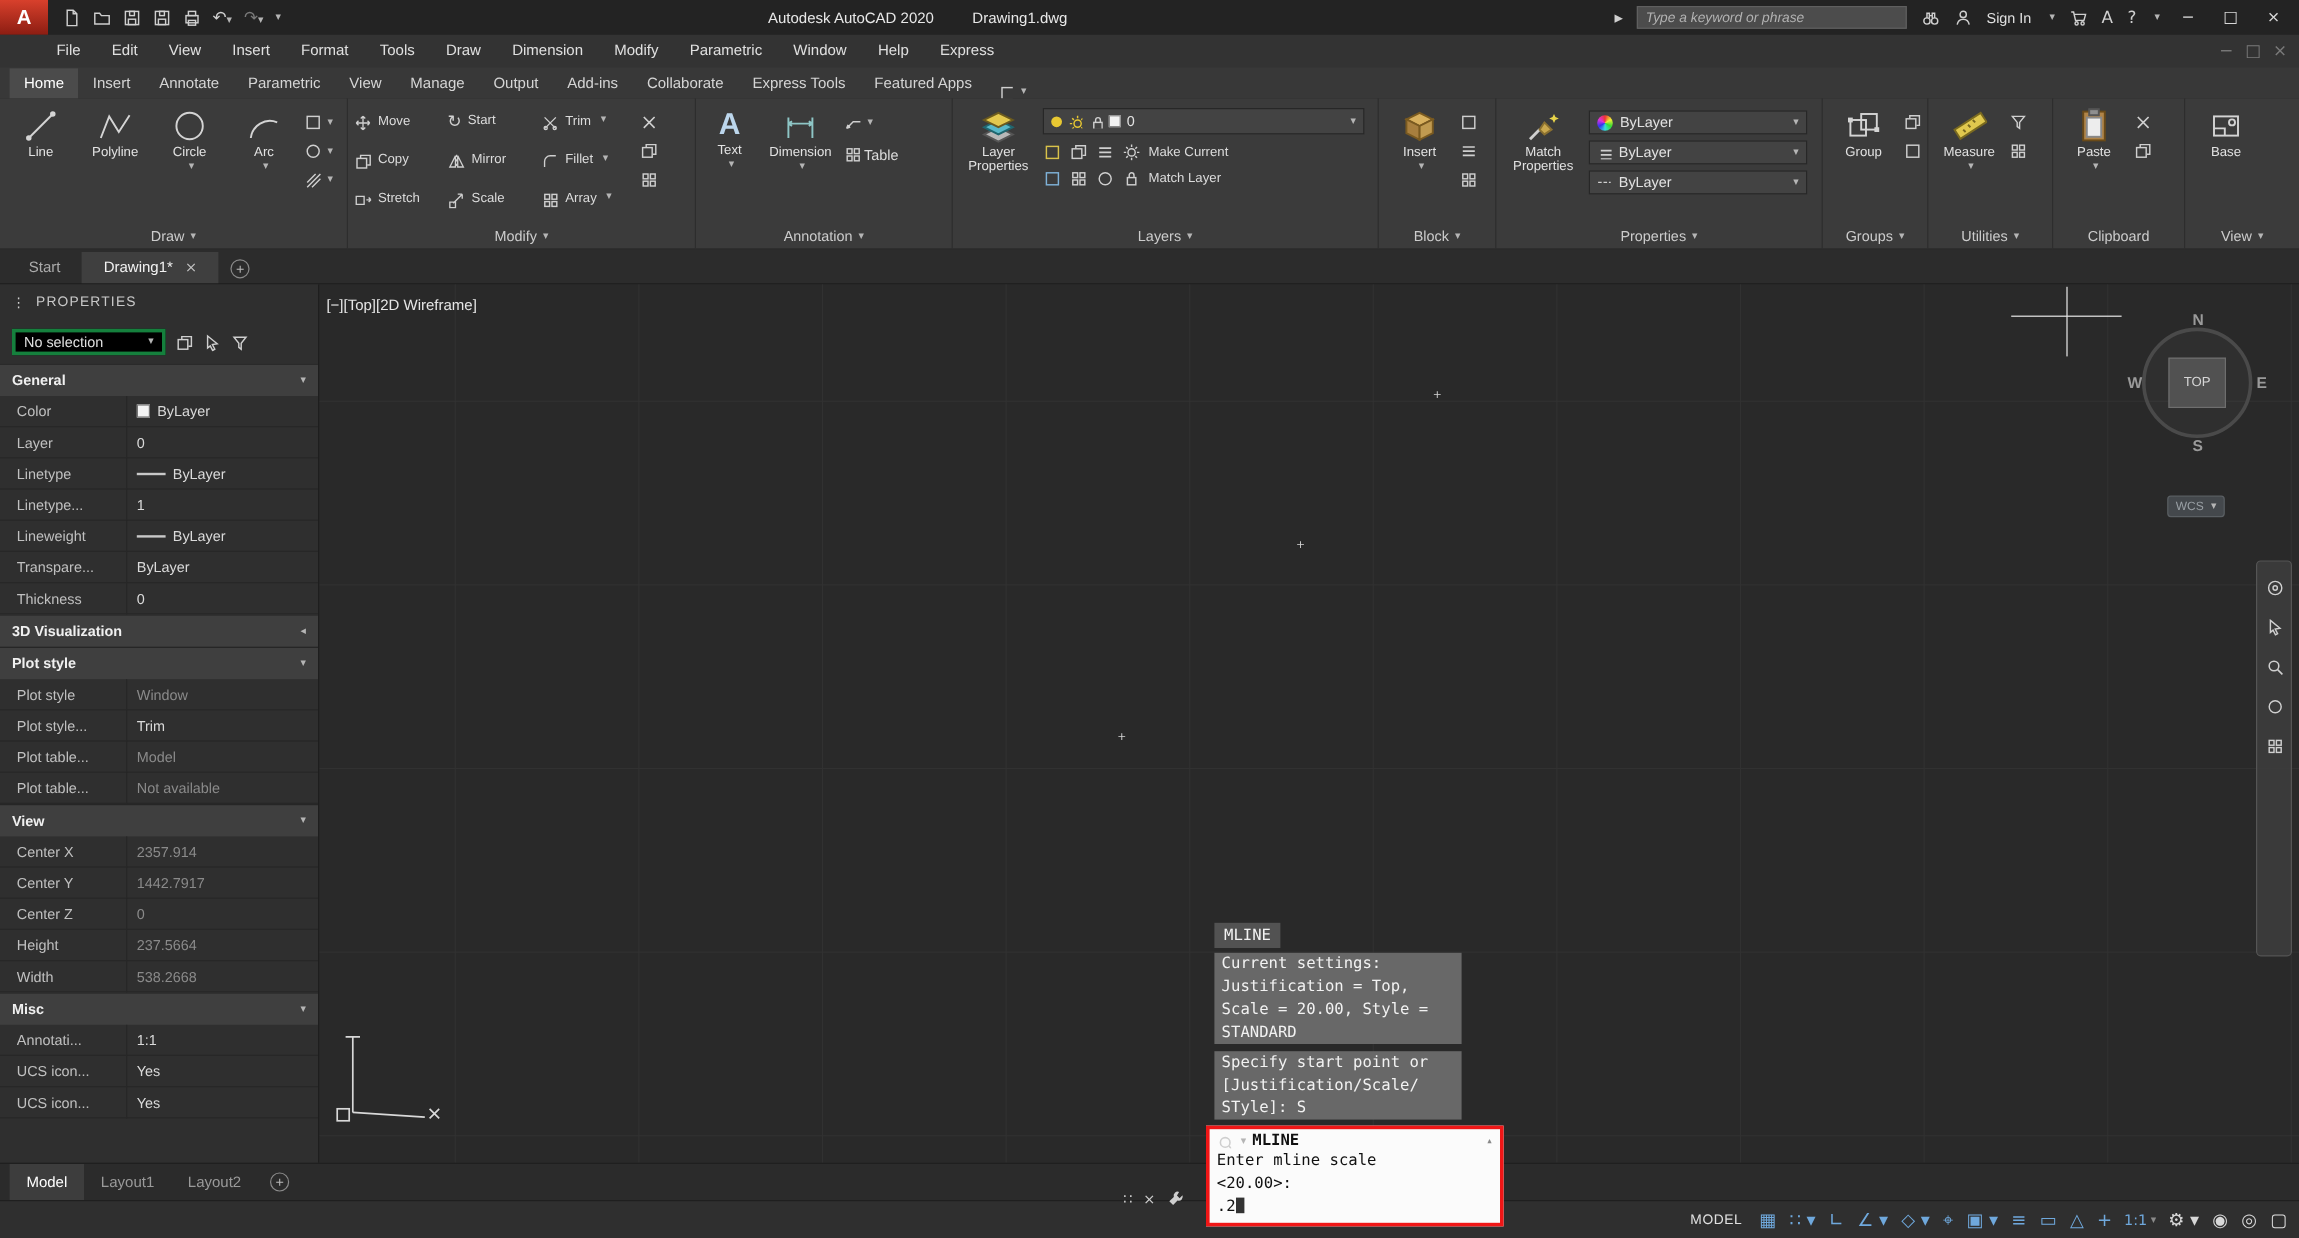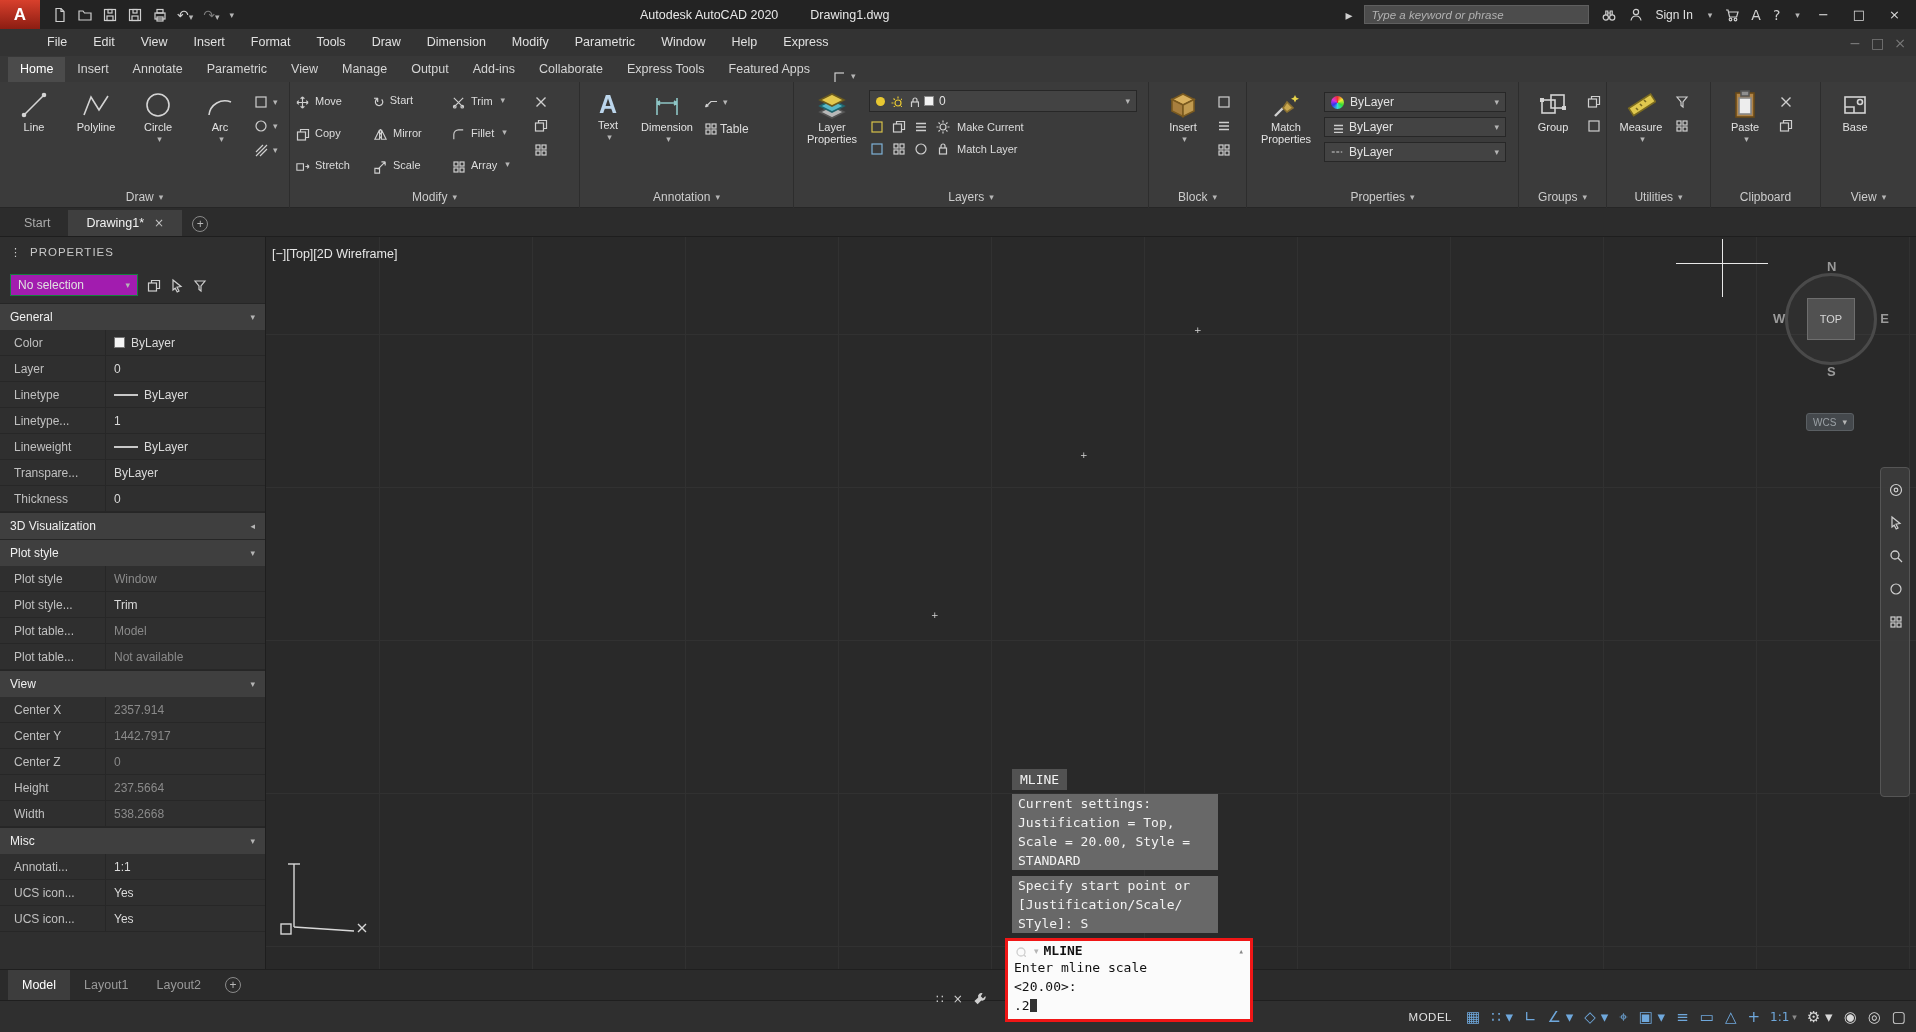--- a/index.html
+++ b/index.html
@@ -58,23 +58,23 @@
 
 #filetabs{position:absolute;left:0;top:208px;width:1916px;height:29px;background:#2c2c2c;border-bottom:1px solid #1e1e1e;display:flex;align-items:flex-end;padding-left:6px}
 .ftab{padding:0 18px;line-height:26px;font-size:12.5px;color:#ababab}
 .ftab.active{background:#3f3f3f;color:#f2f2f2;display:flex;align-items:center;gap:10px}
 .ftab .x{color:#c2c2c2;font-family:"DejaVu Sans",sans-serif;font-size:12px}
 .ftab-add{margin-left:10px;margin-bottom:4px;width:16px;height:16px;border-radius:50%;border:1px solid #8a8a8a;color:#b8b8b8;font-size:12px;display:flex;align-items:center;justify-content:center}
 
 #palette{position:absolute;left:0;top:237px;width:266px;height:732px;background:#2f2f2f;border-right:1px solid #1e1e1e;z-index:5;overflow:hidden}
 #pal-hdr{height:30px;display:flex;align-items:center;gap:8px;padding:0 10px;color:#c8c8c8;font-size:11.5px;letter-spacing:1px}
 #pal-sel{height:36px;display:flex;align-items:center;gap:8px;padding:0 10px}
-#pal-combo{width:128px;height:22px;background:#a21caf;border:1px solid #15803d;display:flex;align-items:center;font-size:12px;color:#e0e0e0;padding:0 7px}
+#pal-combo{width:128px;height:22px;background:#000000;border:3px solid #15803d;display:flex;align-items:center;font-size:12px;color:#e0e0e0;padding:0 7px}
 #pal-combo .chv{margin-left:auto}
-.psechdr{height:27px;background:#3f3f3f;border-top:1px solid #262626;display:flex;align-items:center;padding:0 10px;font-weight:normal;font-size:12px;color:#f0f0f0}
+.psechdr{height:27px;background:#3f3f3f;border-top:1px solid #262626;display:flex;align-items:center;padding:0 10px;font-weight:bold;font-size:12px;color:#f0f0f0}
 .psechdr .chv{margin-left:auto}
 .prow{height:26px;display:flex;align-items:center;border-bottom:1px solid #272727;padding-left:14px;font-size:12px}
 .plabel{width:92px;color:#c0c0c0;border-right:1px solid #272727;line-height:26px;height:26px;overflow:hidden;white-space:nowrap}
 .pval{flex:1;color:#dadada;padding-left:8px;white-space:nowrap;overflow:hidden;display:flex;align-items:center}
 .prow.muted .pval{color:#8a8a8a}
 .prow.pre-swatch .pval::before{content:"";width:9px;height:9px;background:#f4f4f4;border:1px solid #777;margin-right:6px;display:inline-block}
 .prow.pre-line .pval::before{content:"";width:24px;height:2px;background:#c8c8c8;margin-right:6px;display:inline-block}
 
 #canvas{position:absolute;left:266px;top:237px;width:1650px;height:732px;background-color:#292929;
 background-image:linear-gradient(#313131 1px,transparent 1px),linear-gradient(90deg,#313131 1px,transparent 1px);

